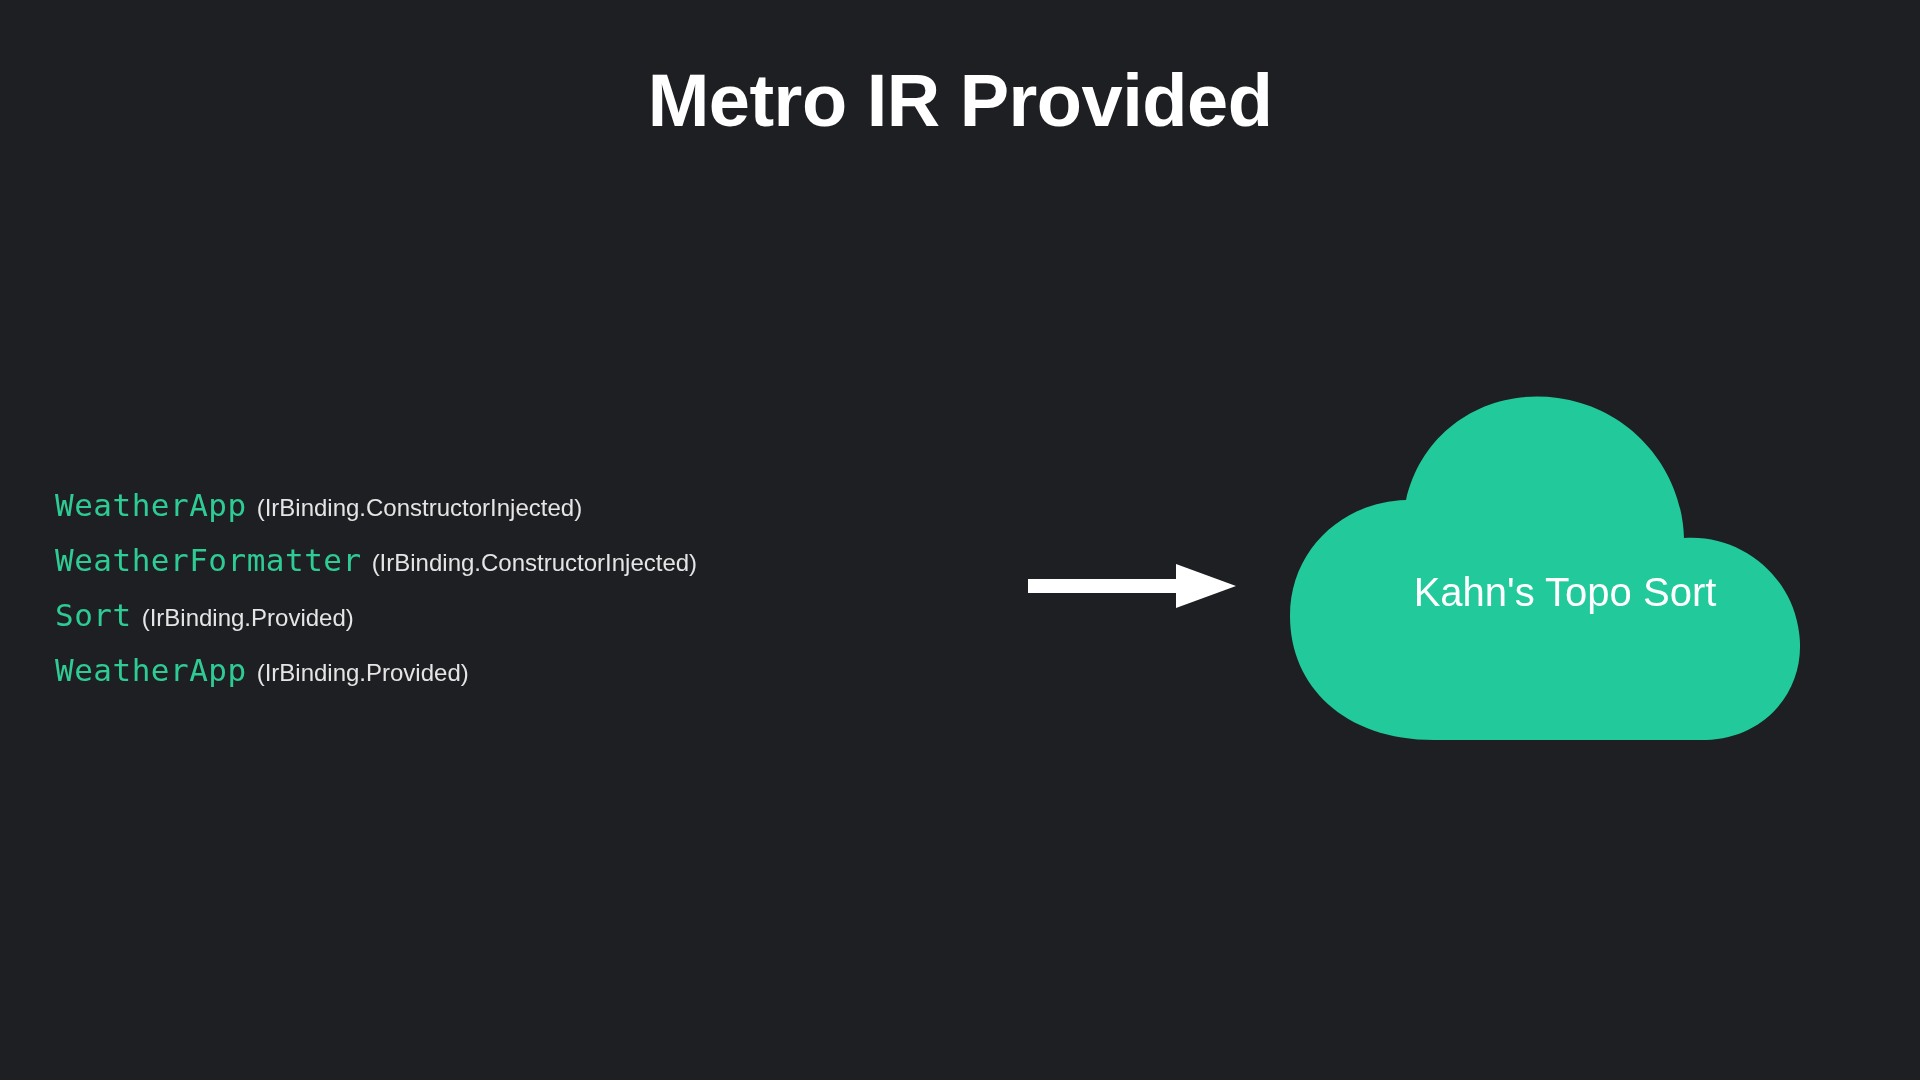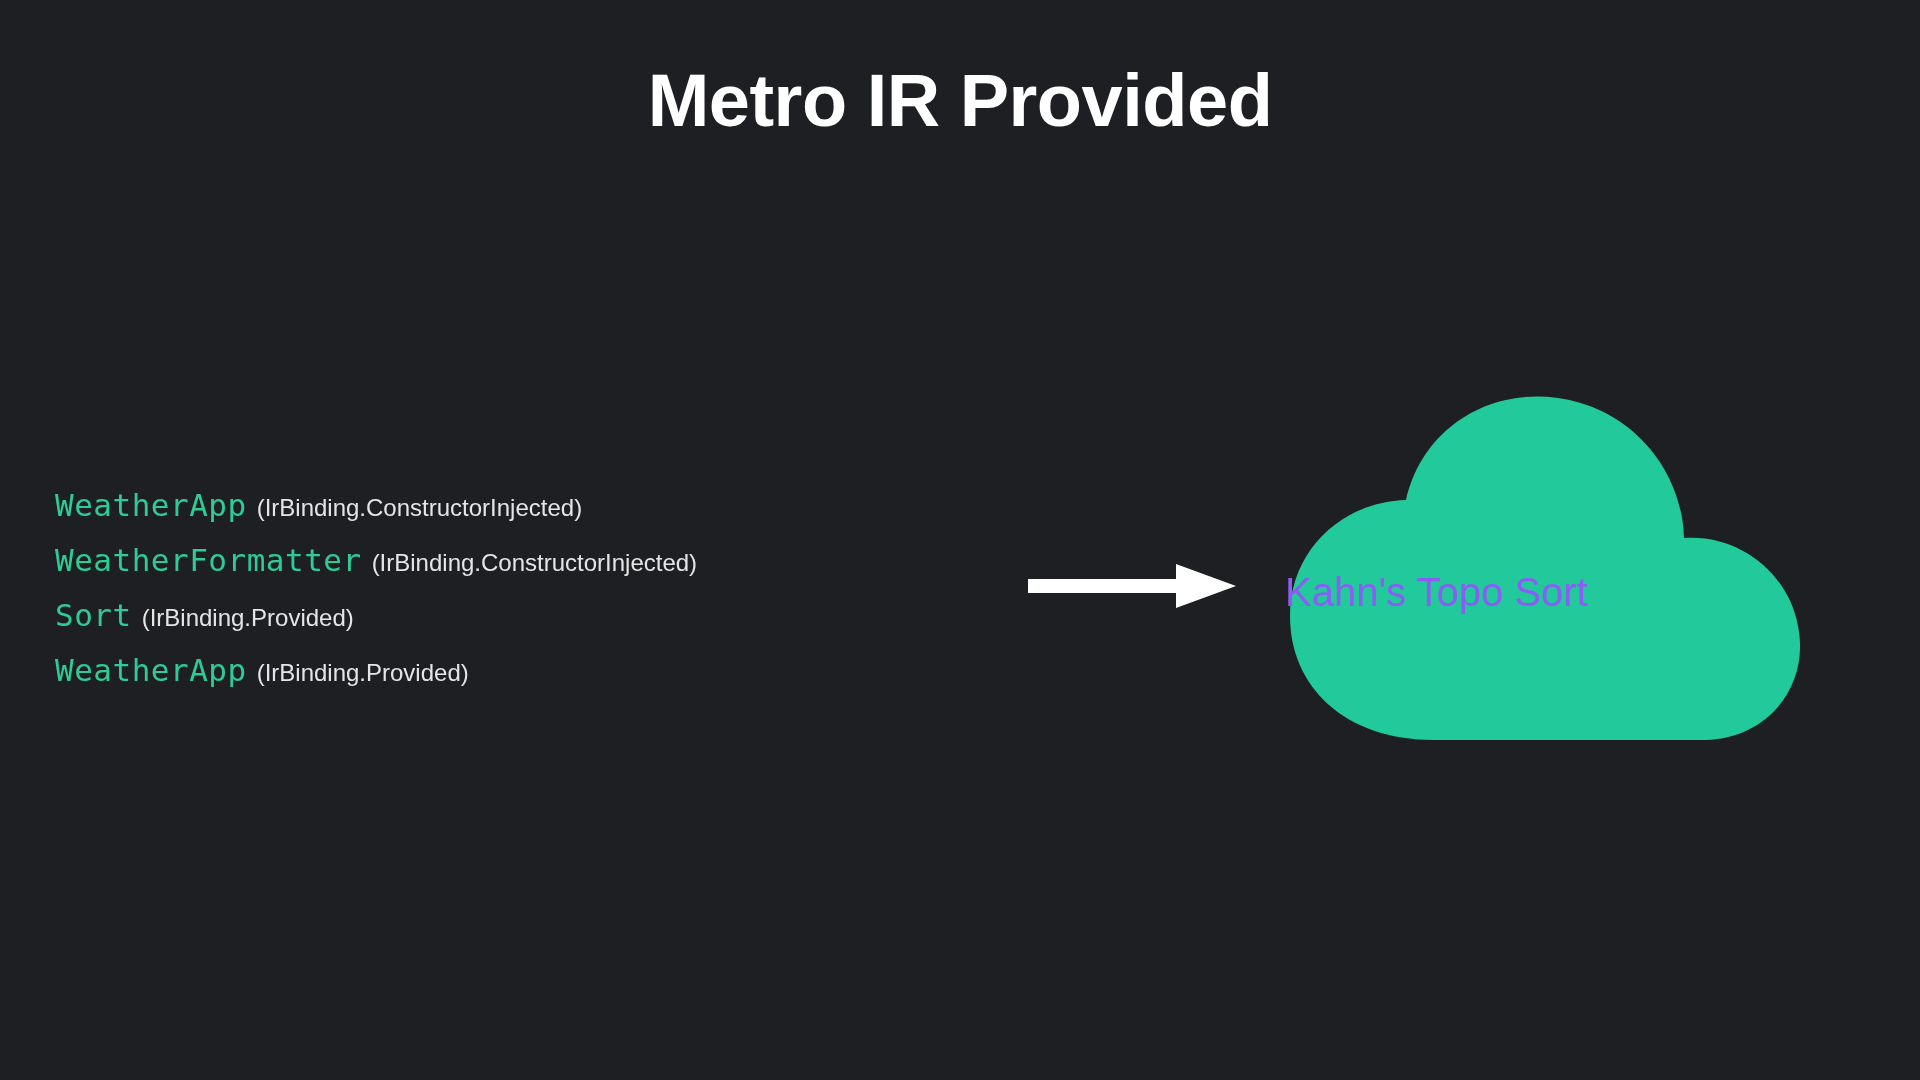--- a/index.html
+++ b/index.html
@@ -86,28 +86,28 @@
   }
   #cloud-svg {
     position: absolute;
     left: 0;
     top: 0;
     width: 580px;
     height: 350px;
   }
   #cloud-label {
     position: absolute;
-    left: 13px;
+    left: 3px;
     top: 178px;
     width: 580px;
-    text-align: left;
+    text-align: center;
     font-family: "Liberation Sans", sans-serif;
     font-size: 40px;
     line-height: 48px;
-    color: #8b5cf6;
+    color: #ffffff;
     white-space: nowrap;
   }
 </style>
 </head>
 <body>
 
 <div id="slide">
 
   <div id="title">Metro IR Provided</div>
 

